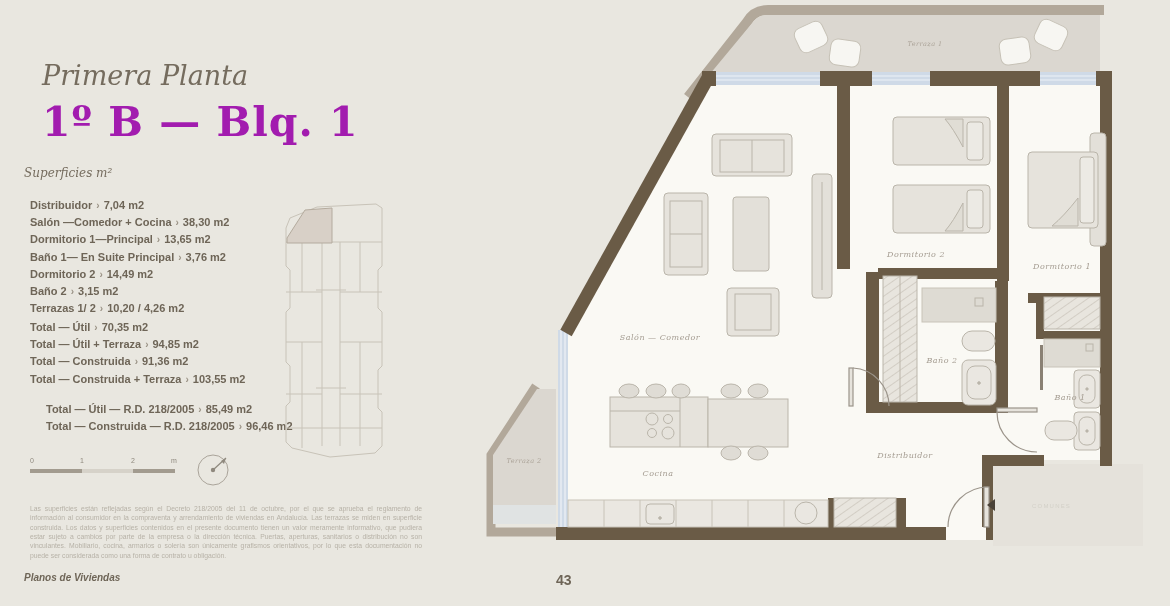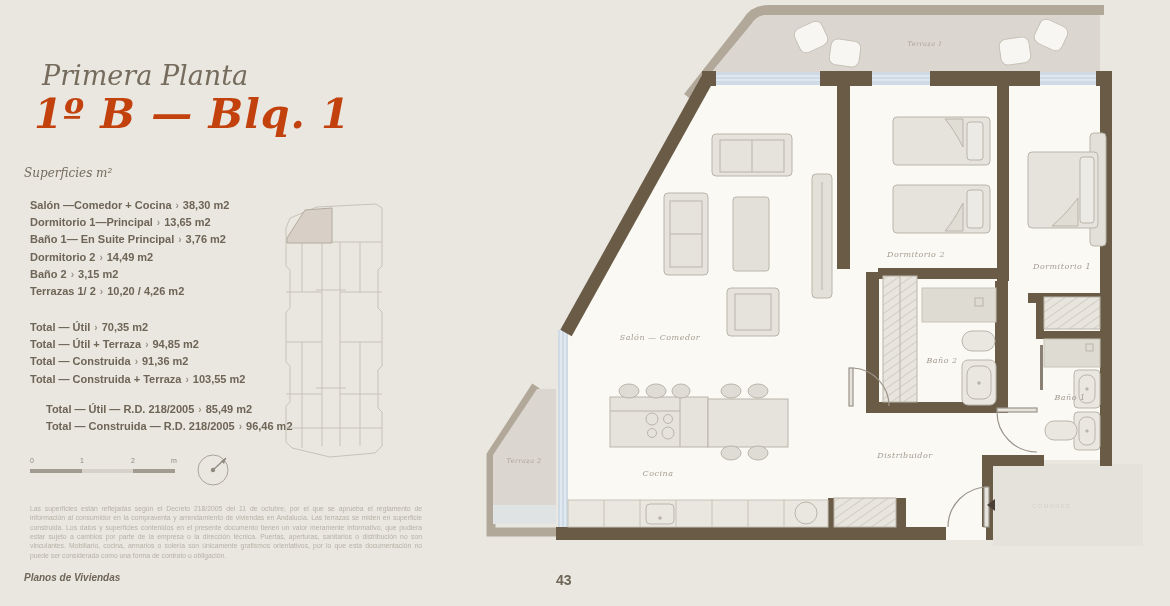--- a/index.html
+++ b/index.html
@@ -2,22 +2,22 @@
 <html><head>
 <meta charset="utf-8">
 <style>
   html,body{margin:0;padding:0;}
   #canvas{position:relative;width:1170px;height:606px;background:#e9e7e0;overflow:hidden;
           font-family:"Liberation Sans",sans-serif;}
   .abs{position:absolute;}
   
   .floor-title{left:30px;top:48px;font-family:"DejaVu Serif",serif;font-style:italic;
                font-weight:500;font-size:27px;color:#756c5e;margin:12px;}
-  .unit-title{left:30px;top:86px;font-family:"DejaVu Serif",serif;font-style:italic;
-              font-weight:600;font-size:41px;color:#c2410c;margin:4px;letter-spacing:1px;}
+  .unit-title{left:30px;top:86px;font-family:"DejaVu Serif",serif;
+              font-weight:600;font-size:41px;color:#a21caf;margin:12px;letter-spacing:1px;}
   .sup-heading{left:24px;top:166px;font-family:"DejaVu Serif",serif;font-style:italic;
                font-size:12px;color:#756c5e;}
   .spec-list{left:30px;width:400px;}
   .room-list{top:199px;}
   .totals-list{top:321px;}
   .rd-list{top:403px;margin-left:16px;}
   .spec-row{height:17.2px;font-size:11px;font-weight:bold;color:#6e6557;white-space:nowrap;}
   .spec-sep{color:#9a9285;font-weight:bold;padding:0 4px;font-size:10px;}
   .disclaimer{left:30px;top:497px;width:392px;font-size:6.8px;line-height:9.4px;
               color:#b7b2a7;text-align:justify;}
@@ -33,20 +33,21 @@
 </head>
 <body>
 
 <div id="canvas">
 
   <h1 class="abs floor-title">Primera Planta</h1>
   <h2 class="abs unit-title">1º B — Blq. 1</h2>
   <div class="abs sup-heading">Superficies m²</div>
 
   <div class="abs spec-list room-list">
+    <div class="spec-row"><span>Distribuidor</span><span class="spec-sep">›</span><span>7,04 m2</span></div>
     <div class="spec-row"><span>Salón —Comedor + Cocina</span><span class="spec-sep">›</span><span>38,30 m2</span></div>
     <div class="spec-row"><span>Dormitorio 1—Principal</span><span class="spec-sep">›</span><span>13,65 m2</span></div>
     <div class="spec-row"><span>Baño 1— En Suite Principal</span><span class="spec-sep">›</span><span>3,76 m2</span></div>
     <div class="spec-row"><span>Dormitorio 2</span><span class="spec-sep">›</span><span>14,49 m2</span></div>
     <div class="spec-row"><span>Baño 2</span><span class="spec-sep">›</span><span>3,15 m2</span></div>
     <div class="spec-row"><span>Terrazas 1/ 2</span><span class="spec-sep">›</span><span>10,20 / 4,26 m2</span></div>
   </div>
 
   <div class="abs spec-list totals-list">
     <div class="spec-row"><span>Total — Útil</span><span class="spec-sep">›</span><span>70,35 m2</span></div>

